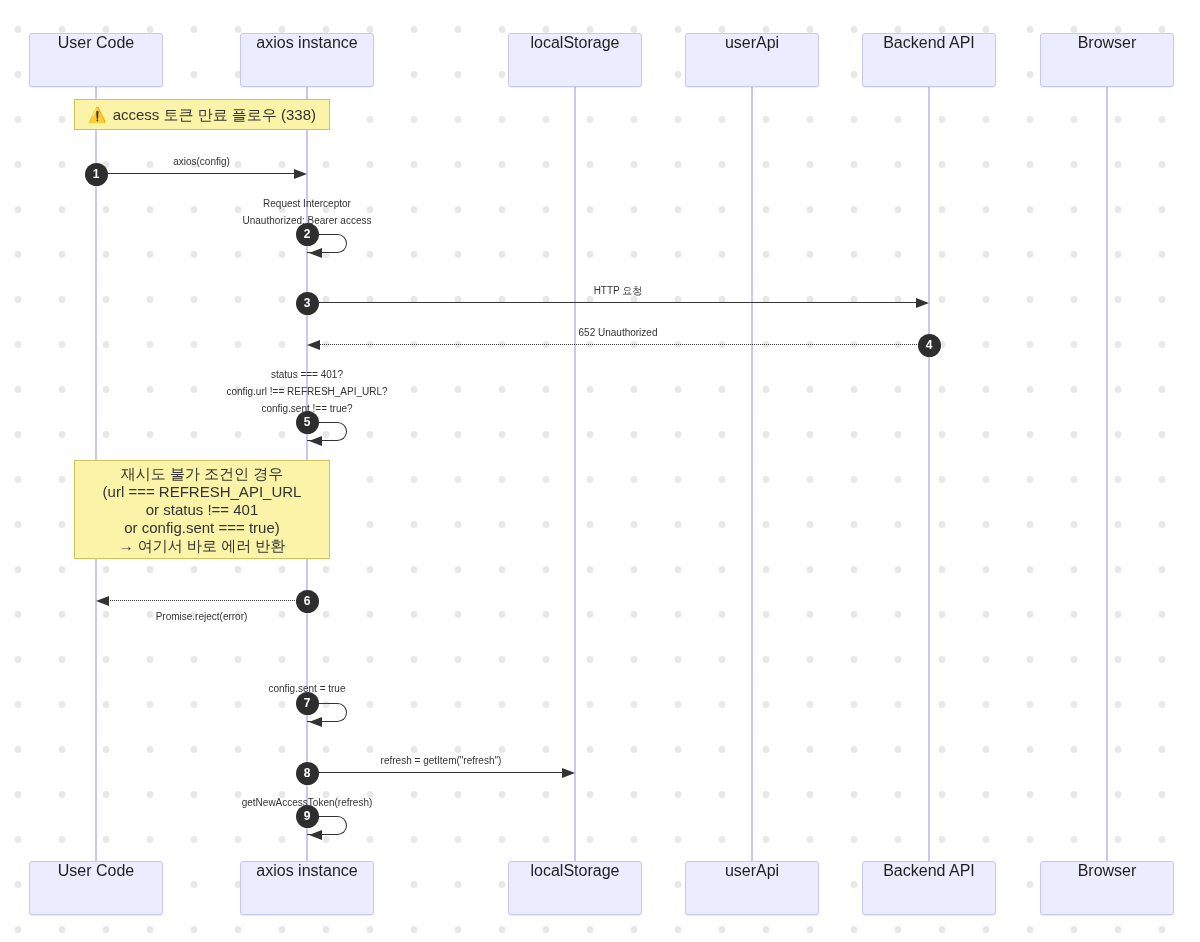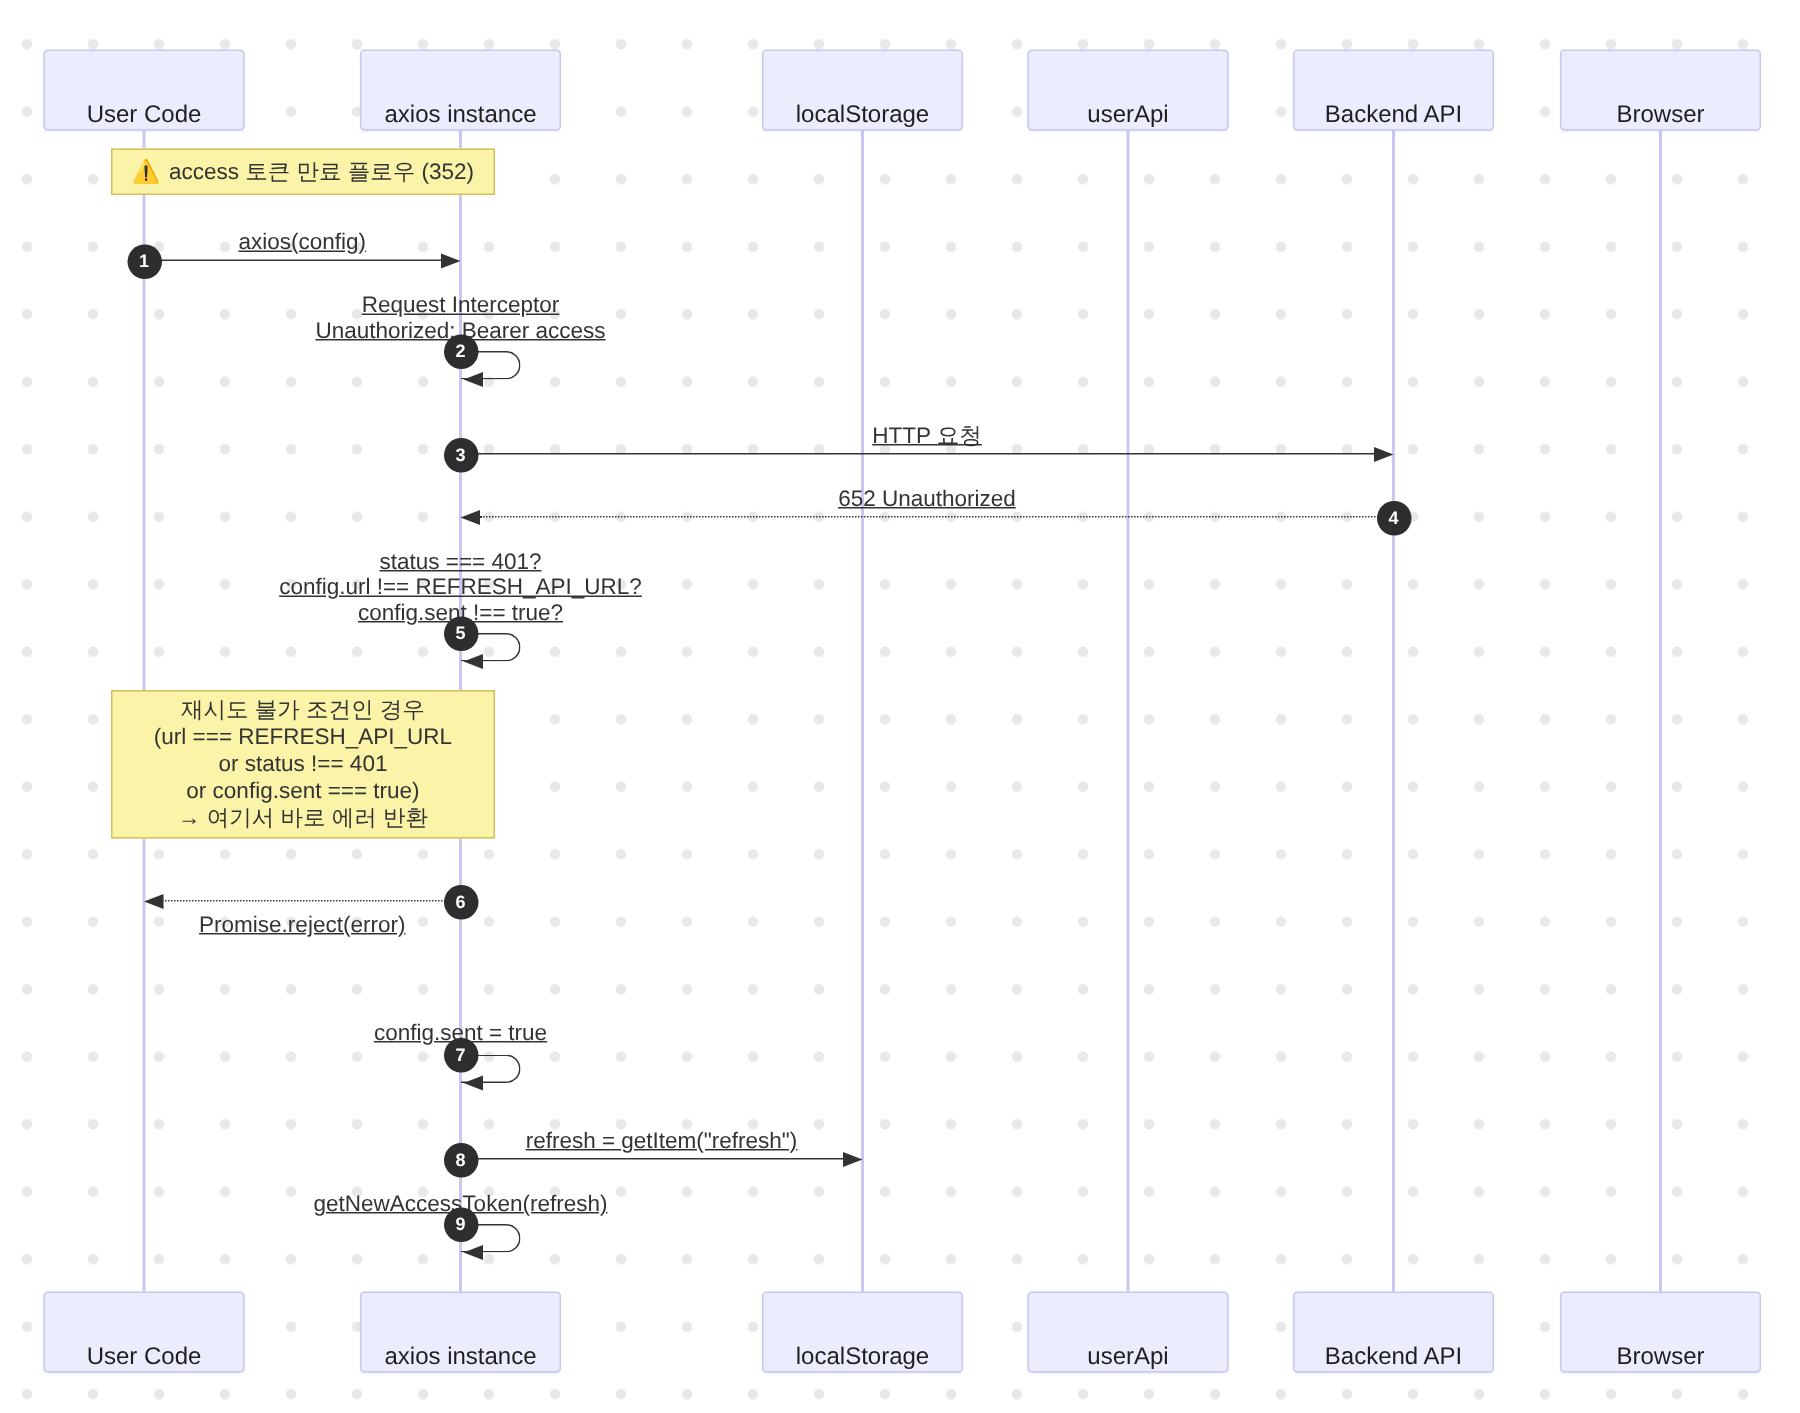--- a/index.html
+++ b/index.html
@@ -18,47 +18,46 @@
     background-position:-4px 7px;
   }
   .lifeline{
     position:absolute;width:1.6px;background:#cbc7f0;z-index:1;
   }
   .actor-box{
     position:absolute;
     background:#ECECFF;
     border:1px solid #c7c7ef;
     border-radius:3px;
-    display:flex;align-items:flex-end;justify-content:center;
+    display:flex;align-items:flex-start;justify-content:center;
     font-size:16px;color:#1f1f1f;
     z-index:5;
     box-sizing:border-box;
     box-shadow:0 1px 1px rgba(120,120,180,0.15);
   }
   .note{
     position:absolute;
     background:#FAF3A8;
     border:1px solid #CEC25C;
     display:flex;flex-direction:column;align-items:center;justify-content:center;
     font-size:15px;color:#333;
     z-index:4;
     box-sizing:border-box;
     text-align:center;
   }
   .note .note-line{line-height:18px;white-space:nowrap;}
   .warn{color:#E8B71A;margin-right:6px;font-size:15px;}
   .msg-label{
     position:absolute;
     transform:translateX(-50%);
-    font-size:15px;color:#333;
+    font-size:10px;color:#333;
     white-space:nowrap;
     z-index:3;
     text-align:center;
     line-height:17px;
-    text-decoration:underline;
   }
   .msg-line{position:absolute;height:0;z-index:2;}
   .msg-line.solid{border-top:1.8px solid #333;}
   .msg-line.dotted{border-top:1.8px dotted #333;}
   .arrowhead{position:absolute;width:0;height:0;z-index:3;}
   .arrowhead.right{border-top:5px solid rgba(0,0,0,0);border-bottom:5px solid rgba(0,0,0,0);border-left:13px solid #333;}
   .arrowhead.left{border-top:5px solid rgba(0,0,0,0);border-bottom:5px solid rgba(0,0,0,0);border-right:13px solid #333;}
   .badge{
     position:absolute;width:23px;height:23px;border-radius:50%;
     background:#2e2e2e;color:#fff;
@@ -115,21 +114,21 @@
       <div>Backend API</div>
     </div>
     <div class="lifeline" style="left: 1106.2px; top: 87px; height: 774px;"></div>
     <div class="actor-box" style="left: 1040px; top: 33px; width: 134px; height: 54px;">
       <div>Browser</div>
     </div>
     <div class="actor-box" style="left: 1040px; top: 861px; width: 134px; height: 54px;">
       <div>Browser</div>
     </div>
     <div class="note" style="left: 74px; top: 99px; width: 256px; height: 31px;">
-      <div class="note-line"><div class="warn" style="display: inline;">⚠️</div><div style="display: inline;">access 토큰 만료 플로우 (352)</div></div>
+      <div class="note-line"><div class="warn" style="display: inline;">⚠️</div><div style="display: inline;">access 토큰 만료 플로우 (338)</div></div>
     </div>
     <div class="note" style="left: 74px; top: 460px; width: 256px; height: 99px;">
       <div class="note-line">재시도 불가 조건인 경우</div>
       <div class="note-line">(url === REFRESH_API_URL</div>
       <div class="note-line">or status !== 401</div>
       <div class="note-line">or config.sent === true)</div>
       <div class="note-line">→ 여기서 바로 에러 반환</div>
     </div>
     <div class="msg-line solid" style="left: 96px; top: 173px; width: 199px;"></div>
     <div class="arrowhead right" style="left: 294px; top: 169px;"></div>

